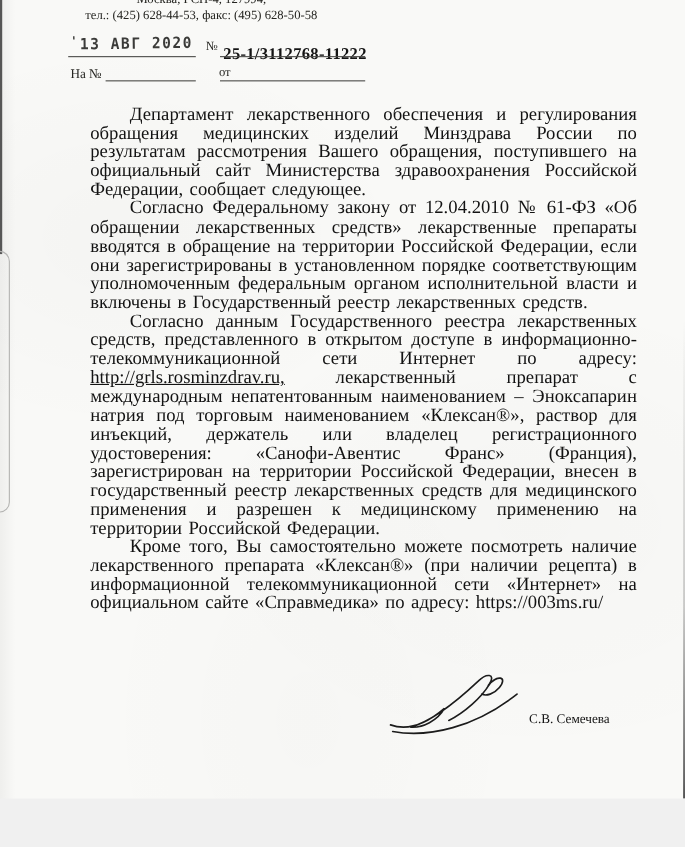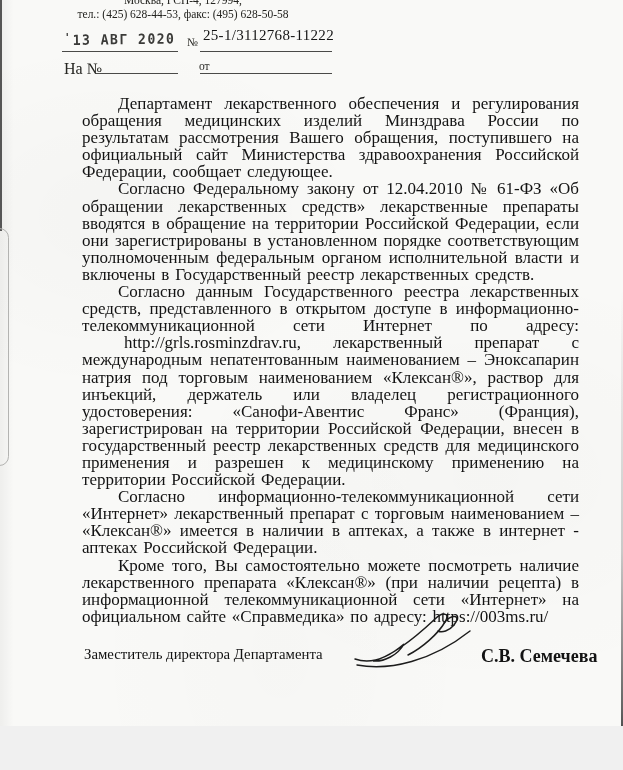--- a/index.html
+++ b/index.html
@@ -30,35 +30,35 @@
     font-family:"DejaVu Sans Mono", monospace;font-weight:700;font-size:14px;
     letter-spacing:1.5px;color:#3b3b39;transform:rotate(-0.8deg) scaleX(0.94);
     transform-origin:left top;white-space:nowrap;}
   .stamp-tick{font-size:11px;vertical-align:4px;margin-right:1px;}
   .rule{position:absolute;height:0;border-bottom:1px solid #4a4a48;}
   .rule-date{left:62px;top:51px;width:116px;}
   .rule-number{left:200px;top:51px;width:132px;}
   .rule-reply{left:96px;top:73px;width:82px;}
   .rule-from{left:200px;top:73px;width:132px;}
   .num-label{position:absolute;left:187px;top:36px;font-size:11.5px;color:#262622;}
-  .num-value{position:absolute;left:203px;top:27px;font-size:15px;font-weight:400;
+  .num-value{position:absolute;left:203px;top:42px;font-size:15px;font-weight:700;
     letter-spacing:0.3px;color:#141414;}
-  .reply-label{position:absolute;left:64px;top:60px;font-size:16px;color:#262622;}
+  .reply-label{position:absolute;left:64px;top:60px;font-size:12px;color:#262622;}
   .from-label{position:absolute;left:199px;top:60px;font-size:11.5px;color:#262622;}
 
   
   .body-text{position:absolute;left:82px;top:95px;width:497px;
     font-size:17px;line-height:17.1px;text-align:justify;color:#131313;
     word-spacing:1.6px;}
   .body-text p{margin:0;text-indent:36px;}
-  .underlined{margin-left:42px;}
+  .underlined{text-decoration:underline;}
 
   
   .sig-position{position:absolute;left:84px;top:646px;font-size:14.8px;color:#131313;white-space:nowrap;}
-  .sig-name{position:absolute;left:481px;top:646px;font-size:18px;color:#131313;white-space:nowrap;font-weight:bold;}
+  .sig-name{position:absolute;left:481px;top:646px;font-size:12px;color:#131313;white-space:nowrap;}
   .sig-mark{position:absolute;left:348px;top:603px;width:132px;height:76px;}
   .sig-mark path{fill:none;stroke:#1c1c1c;stroke-width:1.5;stroke-linecap:round;}
 </style>
 </head>
 <body>
 
 <div class="page">
 
   <div class="edge-left"></div>
   <div class="edge-artifact"></div>
@@ -79,25 +79,23 @@
     <span class="reply-label">На №</span>
     <div class="rule rule-reply"></div>
     <span class="from-label">от</span>
     <div class="rule rule-from"></div>
   </div>
 
   <div class="body-text">
     <p><span>Департамент лекарственного обеспечения и регулирования обращения медицинских изделий Минздрава России по результатам рассмотрения Вашего обращения, поступившего на официальный сайт Министерства здравоохранения Российской Федерации, сообщает следующее.</span></p>
     <p><span>Согласно Федеральному закону от 12.04.2010 № 61-ФЗ «Об обращении лекарственных средств» лекарственные препараты вводятся в обращение на территории Российской Федерации, если они зарегистрированы в установленном порядке соответствующим уполномоченным федеральным органом исполнительной власти и включены в Государственный реестр лекарственных средств.</span></p>
     <p><span>Согласно данным Государственного реестра лекарственных средств, представленного в открытом доступе в информационно-телекоммуникационной сети Интернет по адресу: </span><span class="underlined">http://grls.rosminzdrav.ru,</span><span> лекарственный препарат с международным непатентованным наименованием – Эноксапарин натрия под торговым наименованием «Клексан®», раствор для инъекций, держатель или владелец регистрационного удостоверения: «Санофи-Авентис Франс» (Франция), зарегистрирован на территории Российской Федерации, внесен в государственный реестр лекарственных средств для медицинского применения и разрешен к медицинскому применению на территории Российской Федерации.</span></p>
-    <p><span>Согласно информационно-телекоммуникационной сети «Интернет» лекарственный препарат с торговым наименованием – «Клексан®» имеется в наличии в аптеках, а также в интернет - аптеках Российской Федерации.</span></p>
     <p><span>Кроме того, Вы самостоятельно можете посмотреть наличие лекарственного препарата «Клексан®» (при наличии рецепта) в информационной телекоммуникационной сети «Интернет» на официальном сайте «Справмедика» по адресу: https://003ms.ru/</span></p>
   </div>
 
-  <span class="sig-position">Заместитель директора Департамента</span>
 
   <svg class="sig-mark" viewBox="0 0 132 76" xmlns="http://www.w3.org/2000/svg">
     <path d="M7 56 C 24 62, 42 53, 56 41 C 50 52, 36 59, 25 58 C 45 53, 70 32, 87 16 C 94 9, 103 9, 97 19 C 90 31, 74 45, 60 52"></path>
     <path d="M96 20 C 104 10, 114 12, 106 22 C 101 28, 94 30, 90 28"></path>
     <path d="M9 62 C 42 68, 84 58, 122 28"></path>
   </svg>
 
   <span class="sig-name">С.В. Семечева</span>
 
 </div>

